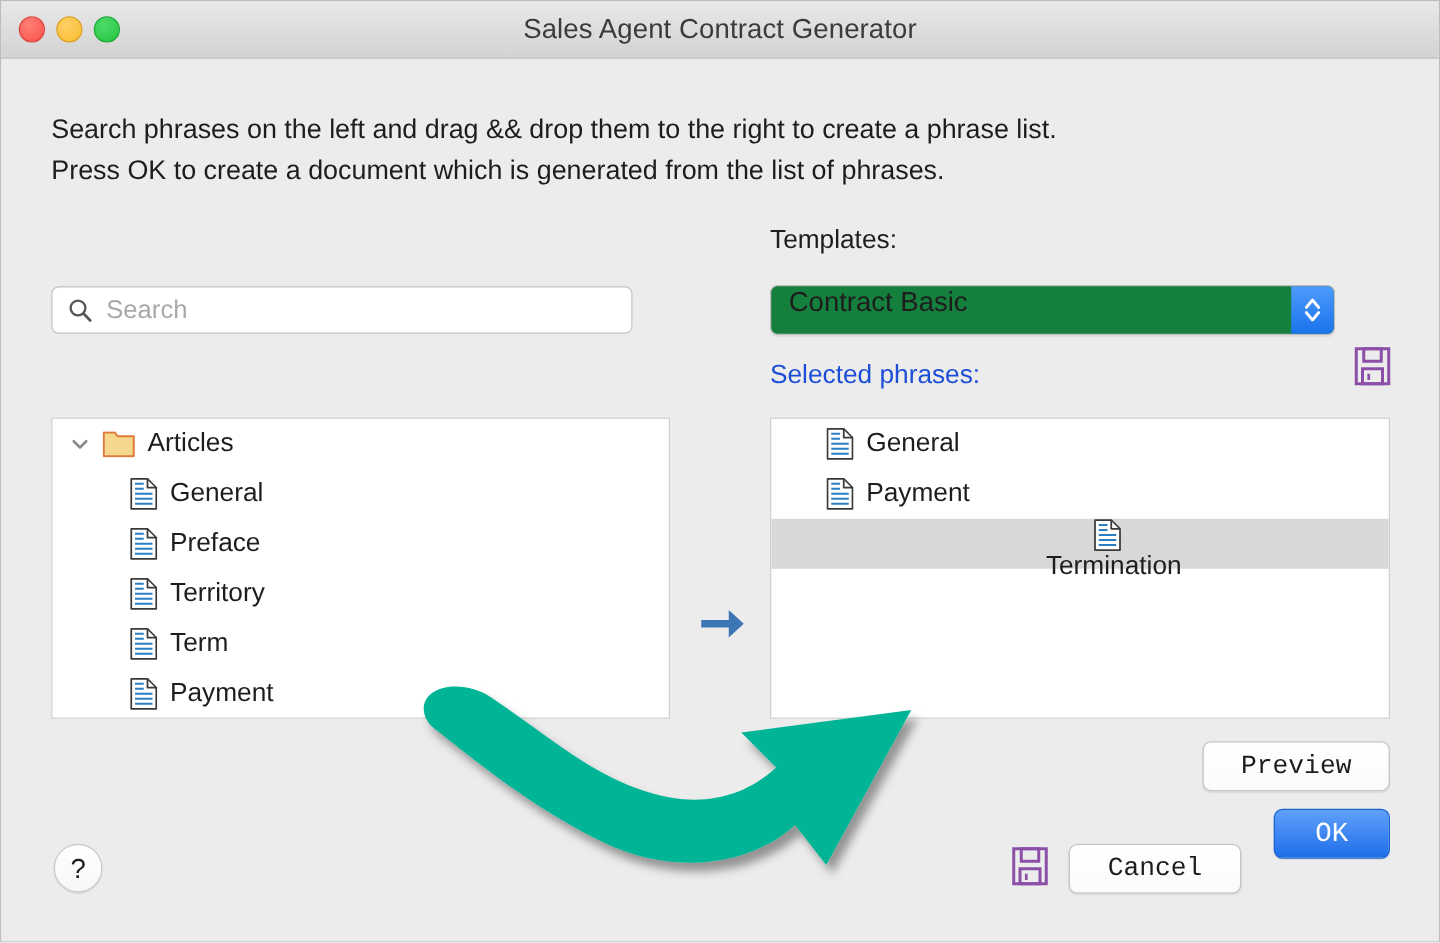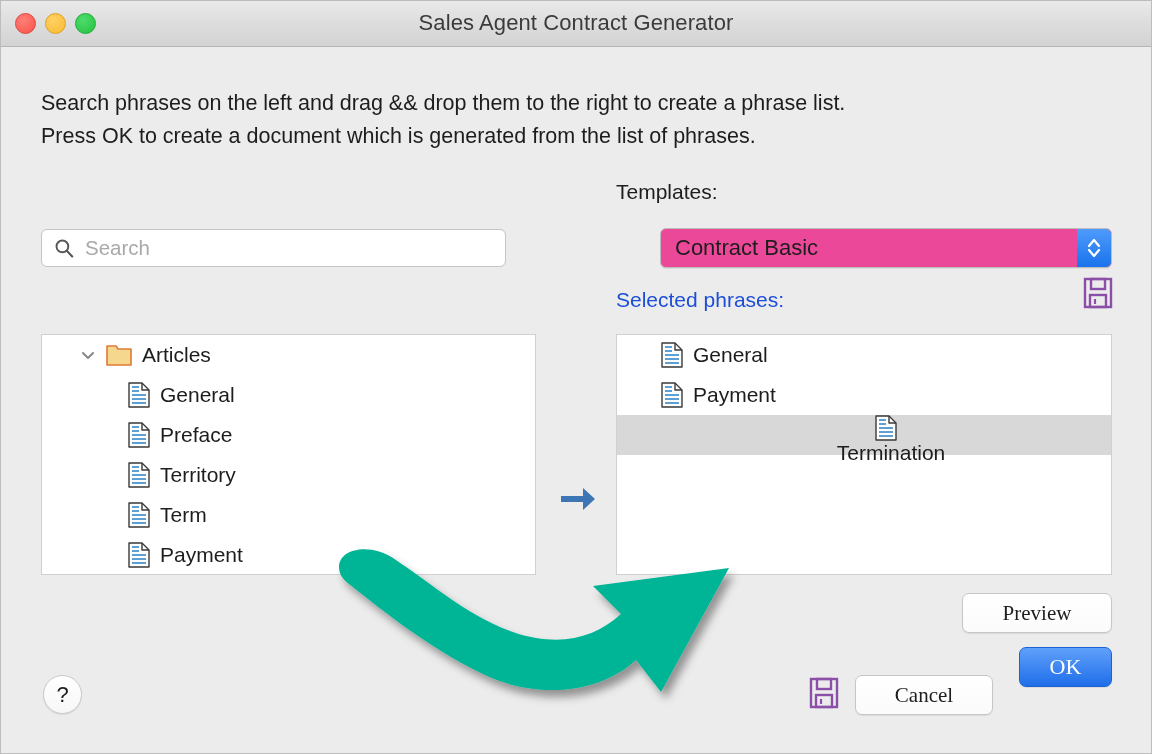--- a/index.html
+++ b/index.html
@@ -105,21 +105,20 @@
     color: #1d1d1d;
   }
   .list-left {
     position: absolute;
     left: 40px; top: 287px;
     width: 495px; height: 241px;
     background: #ffffff;
     border: 1px solid #d0d0d0;
     box-sizing: border-box;
     overflow: hidden;
-    padding-left: 24px;
   }
 
   .row {
     display: flex;
     align-items: center;
     height: 40px;
     padding-left: 12px;
     box-sizing: border-box;
     font-size: 21px;
     color: #1d1d1d;
@@ -141,28 +140,27 @@
   .label-templates {
     position: absolute;
     left: 615px; top: 133px;
     font-size: 21px;
     color: #1d1d1d;
   }
   .combo {
     position: absolute;
     left: 615px; top: 181px;
     width: 452px; height: 40px;
-    background: #ec4899;
+    background: #15803d;
     border: 1px solid #bdbdbd;
     border-radius: 6px;
     box-sizing: border-box;
     display: flex;
-    align-items: center;
+    align-items: flex-start;
     box-shadow: 0 1px 1px rgba(0,0,0,.07);
-    margin-left: 44px;
   }
   .combo-value {
     font-size: 22px;
     color: #1d1d1d;
     padding-left: 14px;
     flex: 1 1 auto;
     white-space: nowrap;
     overflow: hidden;
   }
   .combo-stepper {
@@ -201,21 +199,21 @@
     left: 619px; top: 545px;
     width: 28px; height: 34px;
     background: transparent;
     border: none;
     padding: 0;
     cursor: pointer;
   }
 
   
   .btn {
-    font-family: Liberation Serif, serif;
+    font-family: Liberation Mono, monospace;
     font-size: 21px;
     color: #1d1d1d;
     background: linear-gradient(to bottom, #ffffff, #fbfbfb);
     border: 1px solid #c6c6c6;
     border-radius: 7px;
     box-shadow: 0 1px 1px rgba(0,0,0,.08);
     cursor: pointer;
     box-sizing: border-box;
   }
   .btn-preview {

